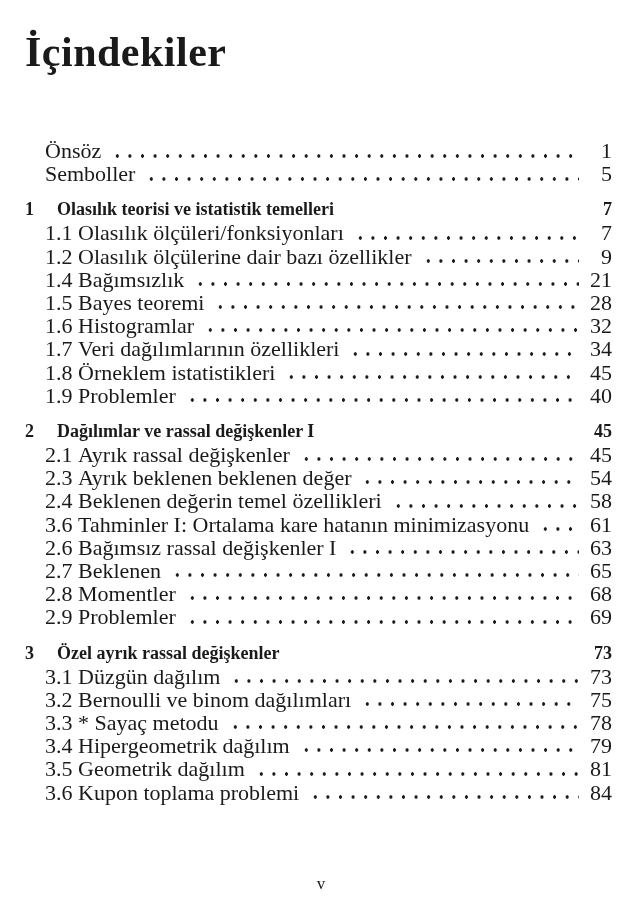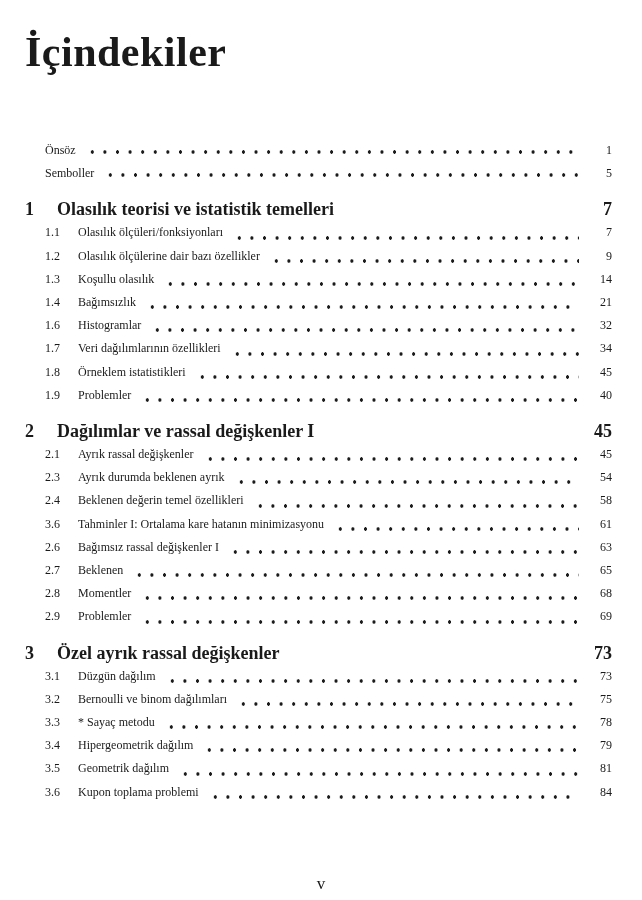--- a/index.html
+++ b/index.html
@@ -19,21 +19,21 @@
     margin: 0;
     font-size: 42px;
     line-height: 50px;
     font-weight: bold;
     letter-spacing: 0.5px;
   }
   #toc { margin-top: 62px; }
   .row {
     display: flex;
     align-items: baseline;
-    font-size: 12px;
+    font-size: 22px;
     line-height: 23.2px;
   }
   .row .t { white-space: nowrap; }
   .fm  { margin-left: 20px; }
   .sec { margin-left: 20px; align-items: center; }
   .sec .num { width: 33px; flex-shrink: 0; }
   .ch {
     font-weight: bold;
     font-size: 18px;
     line-height: 24px;
@@ -93,30 +93,30 @@
         <span class="leader"></span>
         <span class="pg">7</span>
       </div>
       <div class="row sec">
         <span class="num">1.2</span>
         <span class="t">Olasılık ölçülerine dair bazı özellikler</span>
         <span class="leader"></span>
         <span class="pg">9</span>
       </div>
       <div class="row sec">
-        <span class="num">1.3</span>
-        <span class="t">Koşullu olasılık</span>
-        <span class="leader"></span>
-        <span class="pg">14</span>
-      </div>
-      <div class="row sec">
         <span class="num">1.4</span>
         <span class="t">Bağımsızlık</span>
         <span class="leader"></span>
         <span class="pg">21</span>
+      </div>
+      <div class="row sec">
+        <span class="num">1.5</span>
+        <span class="t">Bayes teoremi</span>
+        <span class="leader"></span>
+        <span class="pg">28</span>
       </div>
       <div class="row sec">
         <span class="num">1.6</span>
         <span class="t">Histogramlar</span>
         <span class="leader"></span>
         <span class="pg">32</span>
       </div>
       <div class="row sec">
         <span class="num">1.7</span>
         <span class="t">Veri dağılımlarının özellikleri</span>
@@ -142,21 +142,21 @@
         <span class="pg">45</span>
       </div>
       <div class="row sec">
         <span class="num">2.1</span>
         <span class="t">Ayrık rassal değişkenler</span>
         <span class="leader"></span>
         <span class="pg">45</span>
       </div>
       <div class="row sec">
         <span class="num">2.3</span>
-        <span class="t">Ayrık durumda beklenen ayrık</span>
+        <span class="t">Ayrık beklenen beklenen değer</span>
         <span class="leader"></span>
         <span class="pg">54</span>
       </div>
       <div class="row sec">
         <span class="num">2.4</span>
         <span class="t">Beklenen değerin temel özellikleri</span>
         <span class="leader"></span>
         <span class="pg">58</span>
       </div>
       <div class="row sec">

